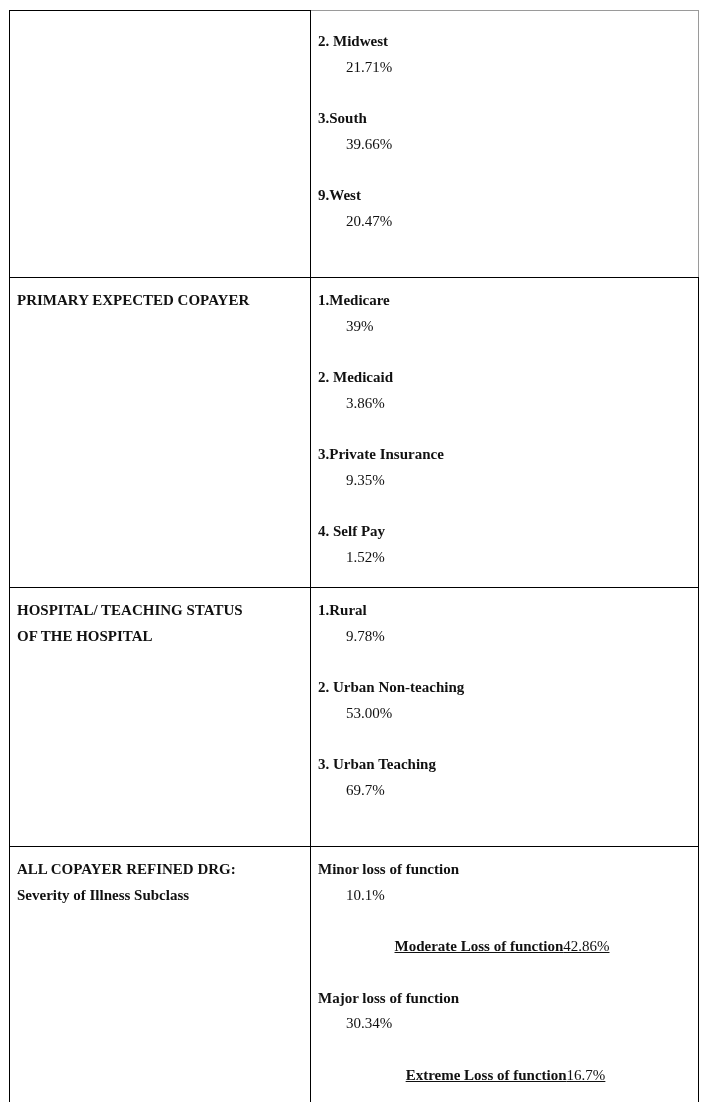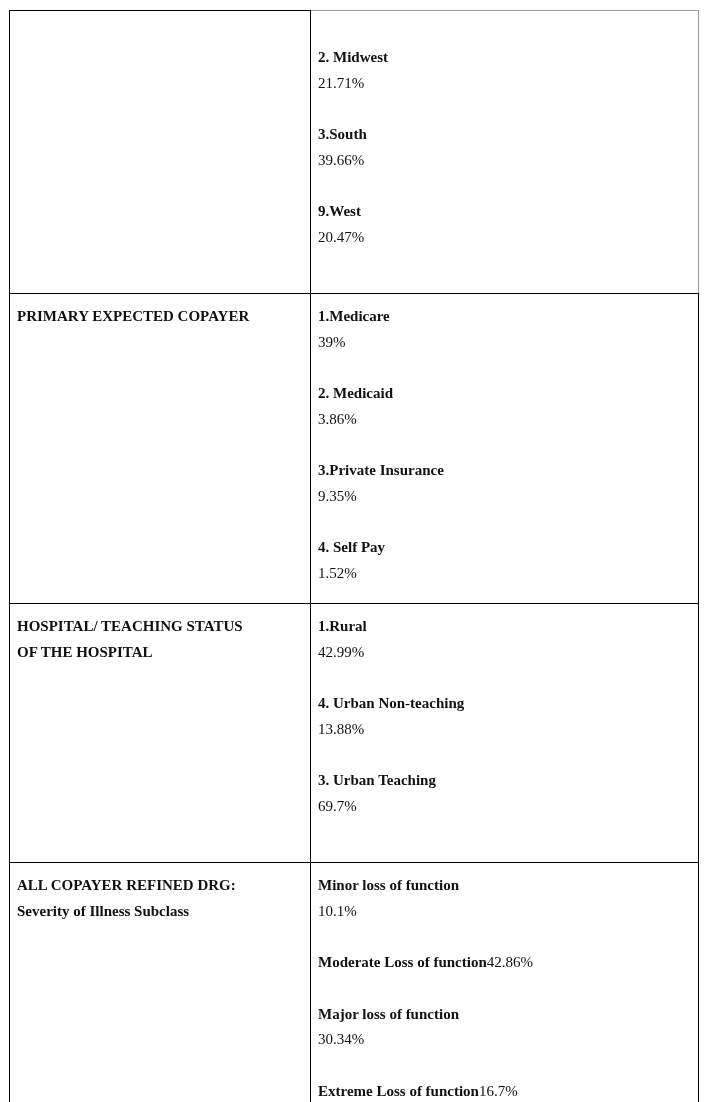--- a/index.html
+++ b/index.html
@@ -9,25 +9,25 @@
               border-collapse: collapse; table-layout: fixed; }
   table.doc td { vertical-align: top; padding: 0; font-size: 15px; line-height: 25.5px; }
   td.lcol { width: 293px; border: 1.5px solid #000; padding-left: 7px !important; }
   td.rcol { border: 1.5px solid #000; padding-left: 7px !important; }
   tr.r-region td.lcol { border-bottom: 1.5px solid #000; }
   tr.r-region td.rcol { border: 1px solid #9a9a9a; border-bottom: 1.5px solid #000; border-left: 1px solid #9a9a9a; }
   .lbl { font-weight: bold; }
   .item { margin-bottom: 26px; }
   .item:last-child { margin-bottom: 0; }
   .name { font-weight: bold; display: block; }
-  .val { display: block; }
-  .row-inline { display: flex; justify-content: flex-start; padding-right: 12px; }
+  .val { display: block; margin-left: 28px; }
+  .row-inline { display: flex; justify-content: center; padding-right: 12px; text-decoration: underline; }
   .row-inline .name { display: inline; }
   tr.r-region td { height: 248px; }
-  tr.r-region td.rcol { padding-top: 34px; }
+  tr.r-region td.rcol { padding-top: 18px; }
   tr.r-copayer td { height: 299px; padding-top: 10px; font-family: Liberation Serif, serif; }
   tr.r-location td { height: 248px; padding-top: 10px; }
   tr.r-drg td { height: 247px; padding-top: 10px; }
 </style>
 </head>
 <body>
 
 <table class="doc">
   <tbody>
       <tr class="r-region">
@@ -71,25 +71,25 @@
   </tr>
 
   <tr class="r-location">
     <td class="lcol">
       <span class="lbl" style="display:block">HOSPITAL/ TEACHING STATUS</span>
       <span class="lbl" style="display:block">OF THE HOSPITAL</span>
     </td>
     <td class="rcol">
       <div class="item">
         <span class="name">1.Rural</span>
-        <span class="val">42.99%</span>
+        <span class="val">9.78%</span>
       </div>
       <div class="item">
-        <span class="name">4. Urban Non-teaching</span>
-        <span class="val">13.88%</span>
+        <span class="name">2. Urban Non-teaching</span>
+        <span class="val">53.00%</span>
       </div>
       <div class="item">
         <span class="name">3. Urban Teaching</span>
         <span class="val">69.7%</span>
       </div>
     </td>
   </tr>
 
   <tr class="r-drg">
     <td class="lcol">

